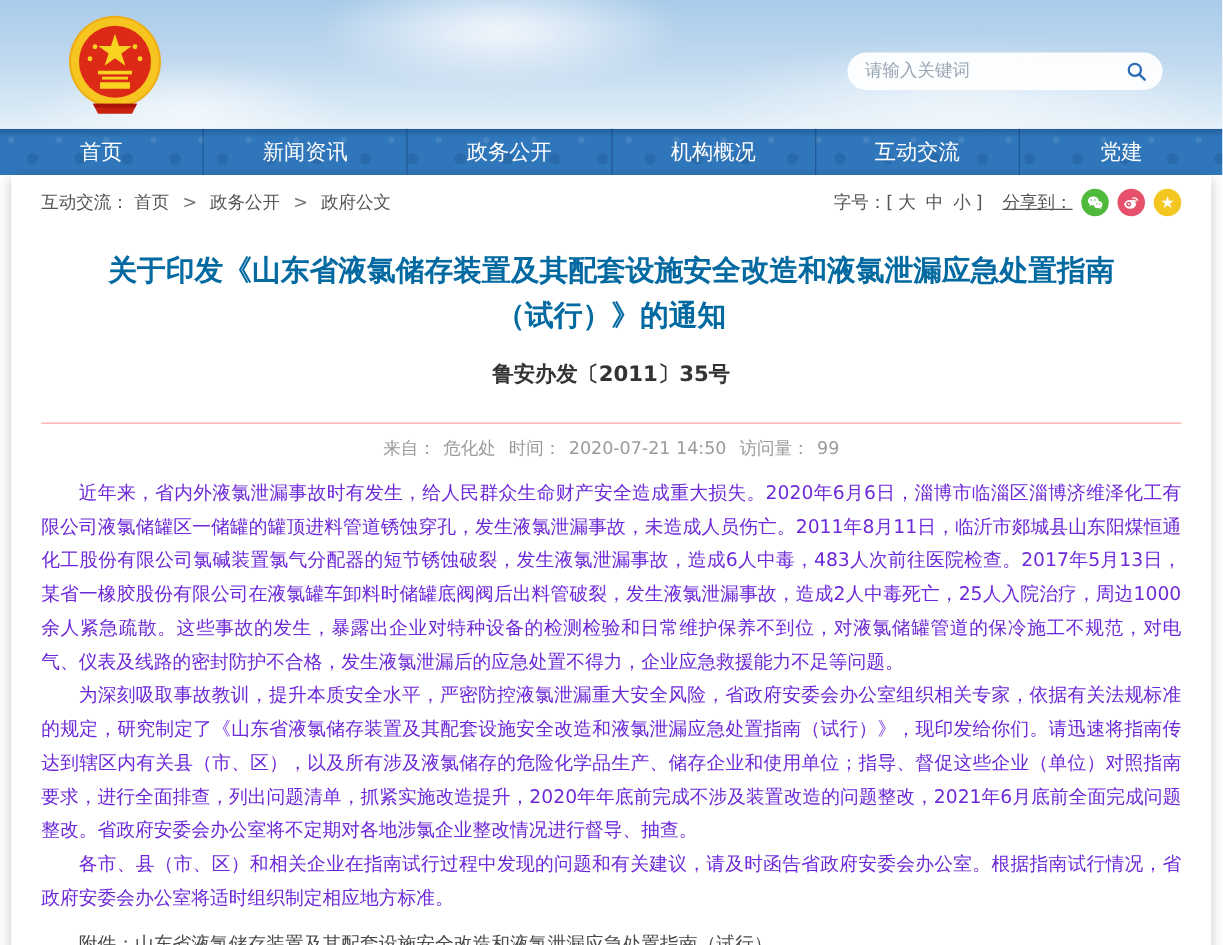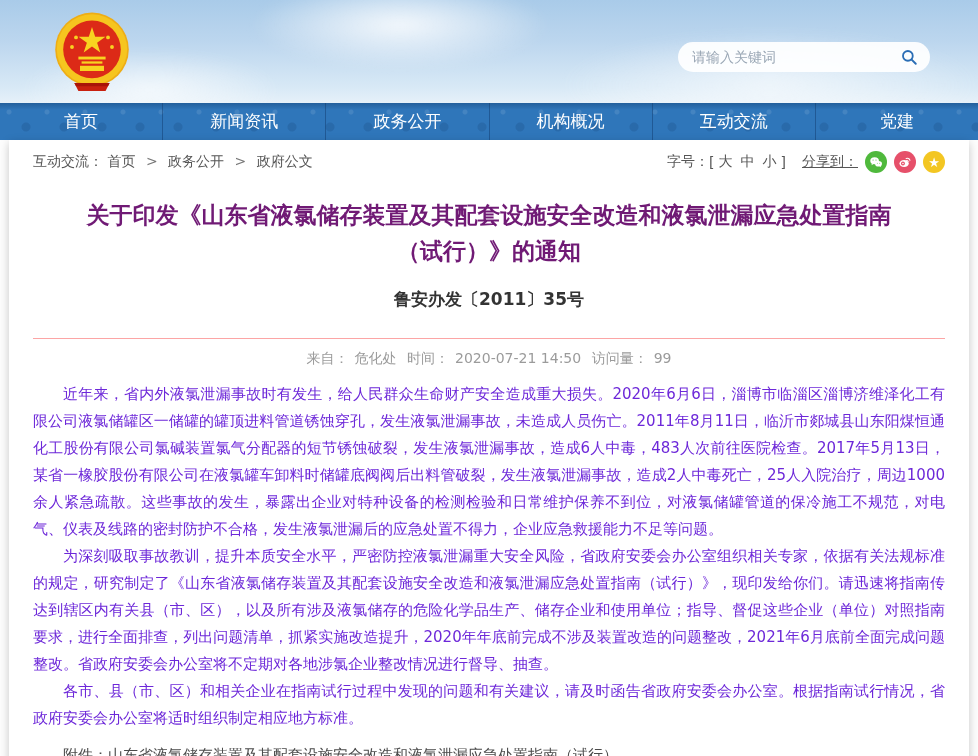--- a/index.html
+++ b/index.html
@@ -70,21 +70,21 @@
     display:inline-flex;align-items:center;justify-content:center;flex:0 0 auto;
   }
   .share-wechat{background:#4fb93c;}
   .share-weibo{background:#e6506a;}
   .share-qzone{background:#f3c622;}
   .share-btn svg{width:14px;height:14px;}
   .share-qzone .star{color:#fff;font-size:13px;line-height:1;}
   
   .art-title{
     width:92%;margin:20px auto 0;text-align:center;
-    font-size:23px;font-weight:bold;color:#701a75;line-height:36px;font-family:Liberation Mono, monospace;
+    font-size:23px;font-weight:bold;color:#0369a1;line-height:36px;
   }
   .doc-no{text-align:center;font-size:17px;font-weight:bold;color:#333;margin-top:17px;}
   .meta{
     margin-top:27px;border-top:1px solid #fca5a5;padding-top:11px;
     text-align:center;font-size:14px;color:#9b9b9b;
   }
   .meta span{margin:0 3px;}
   .body-text{margin-top:13px;font-size:15px;line-height:27px;color:#6d28d9;text-align:justify;}
   .body-text p{margin:0;text-indent:2em;}
   .attach{margin-top:10px;text-indent:2em;font-size:15px;line-height:27px;color:#4a4a4a;cursor:pointer;}

